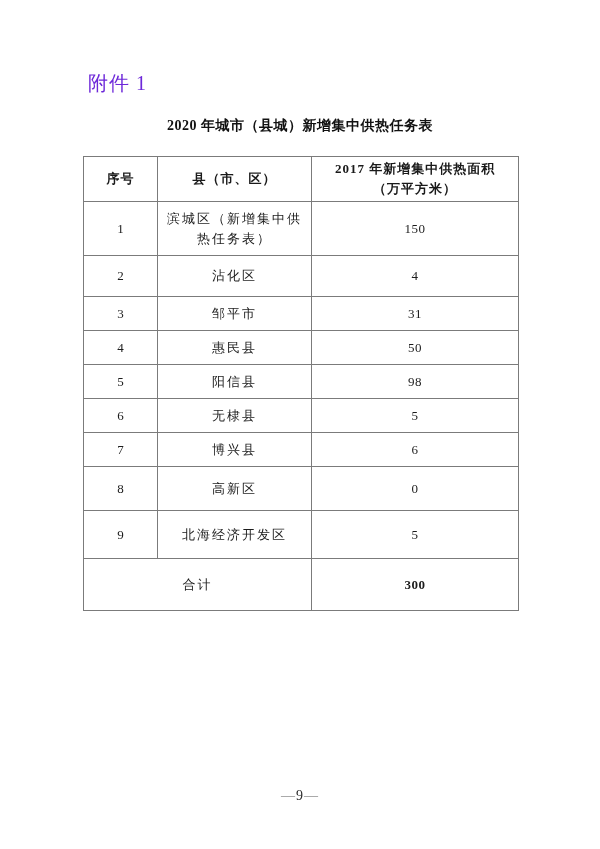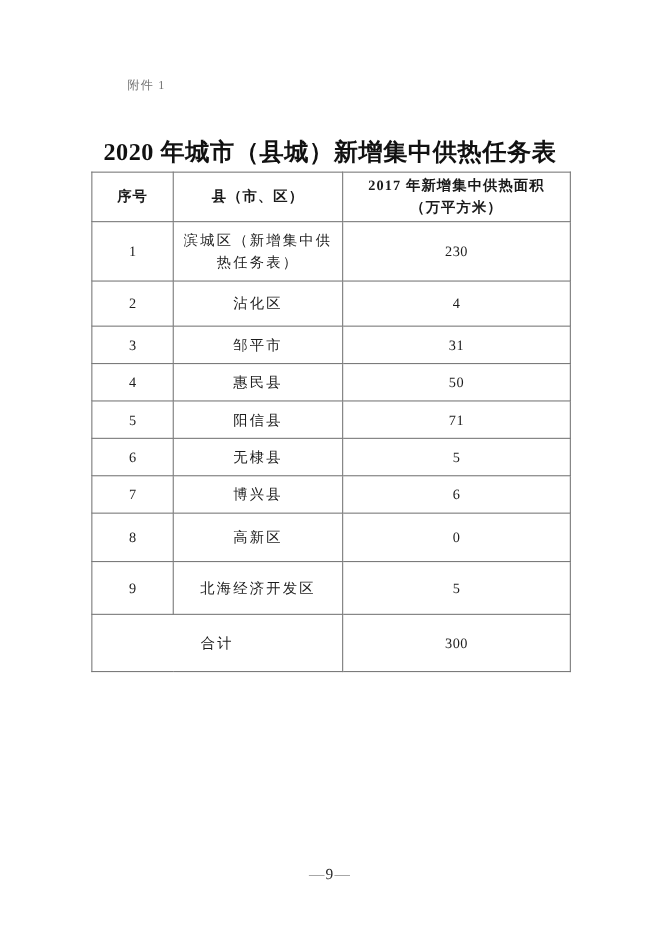--- a/index.html
+++ b/index.html
@@ -9,31 +9,30 @@
     font-family: "Liberation Serif", "DejaVu Serif", serif;
     color: #1c1c1c;
     position: relative;
     overflow: hidden;
   }
   .doc-page { position: absolute; inset: 0; background: #fff; }
 
   .attachment-label {
     position: absolute;
     left: 88px; top: 70px;
-    font-size: 11px;
+    font-size: 20px;
     letter-spacing: 1px;
-    color: #737373;
-    margin-left: 28px;
+    color: #6d28d9;
   }
 
   .doc-title {
     position: absolute;
     left: 0; right: 0; top: 108px;
     text-align: center;
-    font-size: 22px;
+    font-size: 14px;
     font-weight: bold;
     letter-spacing: 0.5px;
     color: #111;
     white-space: nowrap;
   }
 
   table.task-table {
     position: absolute;
     left: 83px; top: 156px;
     width: 435px;
@@ -51,21 +50,21 @@
   .task-table th {
     font-weight: bold;
     letter-spacing: 1px;
     color: #1a1a1a;
   }
   .task-table .hdr-line { display: block; }
   .c-no  { letter-spacing: 0; }
   .c-name { letter-spacing: 2px; padding-left: 1px; padding-right: 1px; }
   .c-val { letter-spacing: 0.5px; }
   .total-label { letter-spacing: 2px; }
-  .total-val { font-weight: normal; }
+  .total-val { font-weight: bold; }
 
   
   .task-table thead tr { height: 40px; }
   .task-table tbody tr:nth-child(1)  { height: 54px; }
   .task-table tbody tr:nth-child(2)  { height: 41px; }
   .task-table tbody tr:nth-child(3)  { height: 34px; }
   .task-table tbody tr:nth-child(4)  { height: 34px; }
   .task-table tbody tr:nth-child(5)  { height: 34px; }
   .task-table tbody tr:nth-child(6)  { height: 34px; }
   .task-table tbody tr:nth-child(7)  { height: 34px; }
@@ -105,41 +104,41 @@
         <th>
           <span class="hdr-line">2017 年新增集中供热面积</span>
           <span class="hdr-line">（万平方米）</span>
         </th>
       </tr>
     </thead>
     <tbody>
       <tr>
         <td class="c-no">1</td>
         <td class="c-name">滨城区（新增集中供热任务表）</td>
-        <td class="c-val">230</td>
+        <td class="c-val">150</td>
       </tr>
       <tr>
         <td class="c-no">2</td>
         <td class="c-name">沾化区</td>
         <td class="c-val">4</td>
       </tr>
       <tr>
         <td class="c-no">3</td>
         <td class="c-name">邹平市</td>
         <td class="c-val">31</td>
       </tr>
       <tr>
         <td class="c-no">4</td>
         <td class="c-name">惠民县</td>
         <td class="c-val">50</td>
       </tr>
       <tr>
         <td class="c-no">5</td>
         <td class="c-name">阳信县</td>
-        <td class="c-val">71</td>
+        <td class="c-val">98</td>
       </tr>
       <tr>
         <td class="c-no">6</td>
         <td class="c-name">无棣县</td>
         <td class="c-val">5</td>
       </tr>
       <tr>
         <td class="c-no">7</td>
         <td class="c-name">博兴县</td>
         <td class="c-val">6</td>

